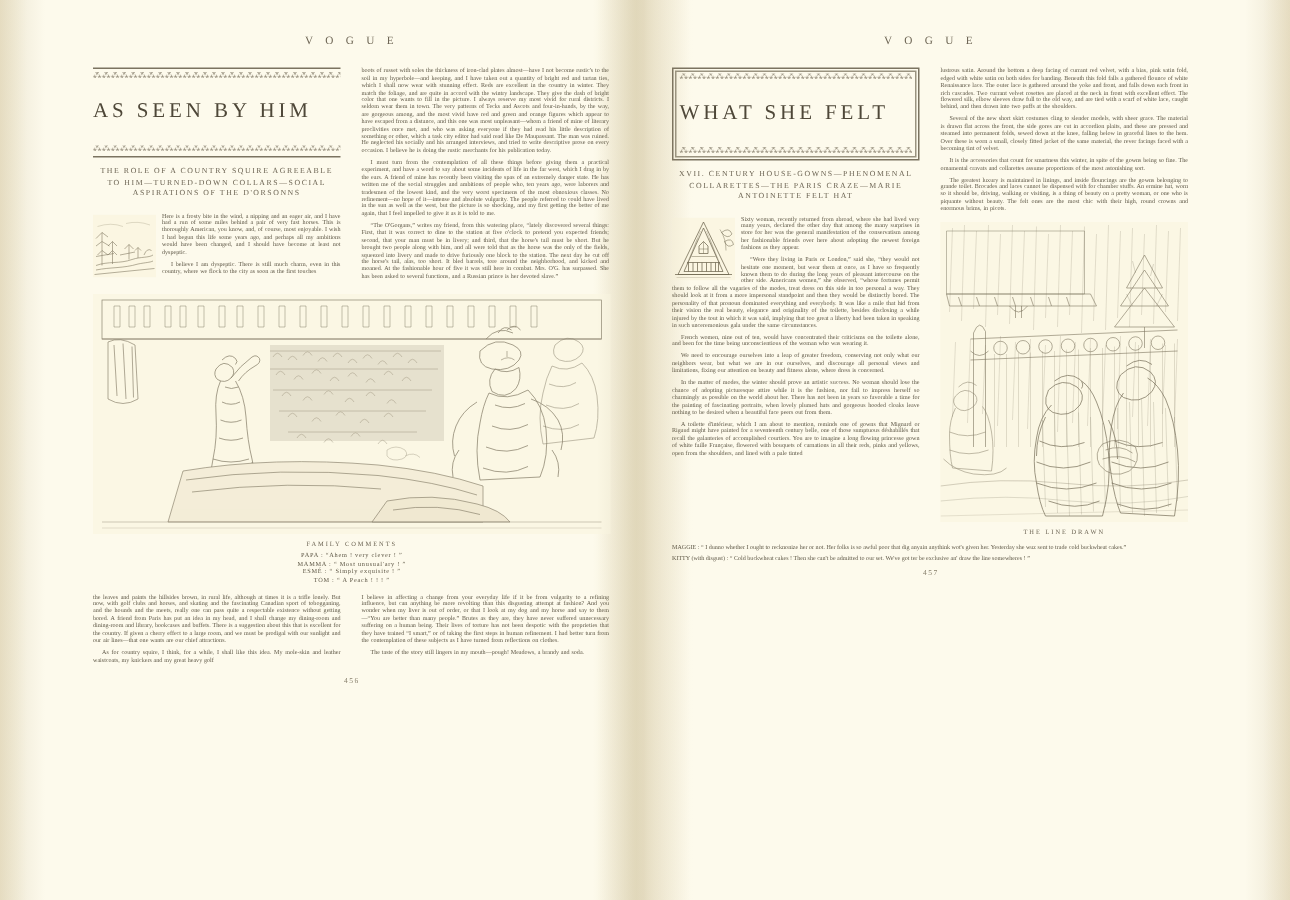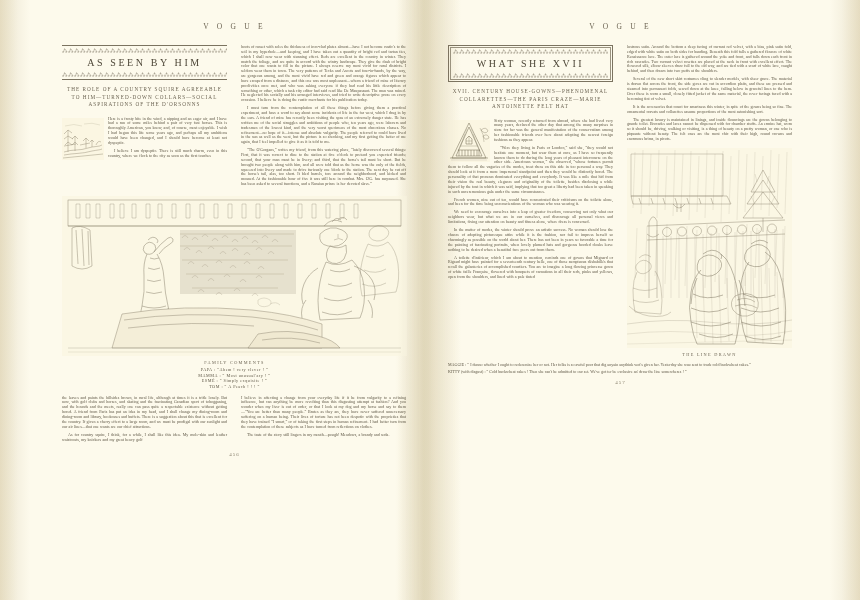--- a/index.html
+++ b/index.html
@@ -90,25 +90,25 @@
   .masthead-orn {
     font-size: 5px;
     letter-spacing: 0.4px;
     line-height: 5px;
     color: #8a8270;
     overflow: hidden;
     white-space: nowrap;
     height: 5px;
   }
   .masthead-title {
-    text-align: center;
-    font-size: 10px;
+    text-align: left;
+    font-size: 14px;
     letter-spacing: 2.6px;
     color: #4e4738;
-    padding: 4px 0;
+    padding: 14px 0;
     white-space: nowrap;
   }
   .masthead-box {
     border: 1px solid #7b7360;
     padding: 1px;
   }
   .masthead-inner {
     border: 0.5px solid #9a9380;
     padding: 1px 2px;
   }
@@ -360,21 +360,21 @@
 
     <div class="running-head">V O G U E</div>
 
     <div class="cols">
 
       <div class="col">
 
         <div class="masthead-box">
           <div class="masthead-inner">
             <div class="masthead-orn">⁂⁂⁂⁂⁂⁂⁂⁂⁂⁂⁂⁂⁂⁂⁂⁂⁂⁂⁂⁂⁂⁂⁂⁂⁂⁂⁂⁂⁂⁂⁂⁂⁂⁂⁂⁂⁂⁂⁂⁂</div>
-            <div class="masthead-title">WHAT SHE XVII</div>
+            <div class="masthead-title">WHAT SHE FELT</div>
             <div class="masthead-orn">⁂⁂⁂⁂⁂⁂⁂⁂⁂⁂⁂⁂⁂⁂⁂⁂⁂⁂⁂⁂⁂⁂⁂⁂⁂⁂⁂⁂⁂⁂⁂⁂⁂⁂⁂⁂⁂⁂⁂⁂</div>
           </div>
         </div>
 
         <div class="subhead">XVII. CENTURY HOUSE-GOWNS—PHENOMENAL COLLARETTES—THE PARIS CRAZE—MARIE ANTOINETTE FELT HAT</div>
 
         <div class="textblock">
           <div class="vignette">
             <svg viewBox="0 0 42 42" xmlns="http://www.w3.org/2000/svg">
               <rect width="42" height="42" fill="#fbf6e2"></rect>

